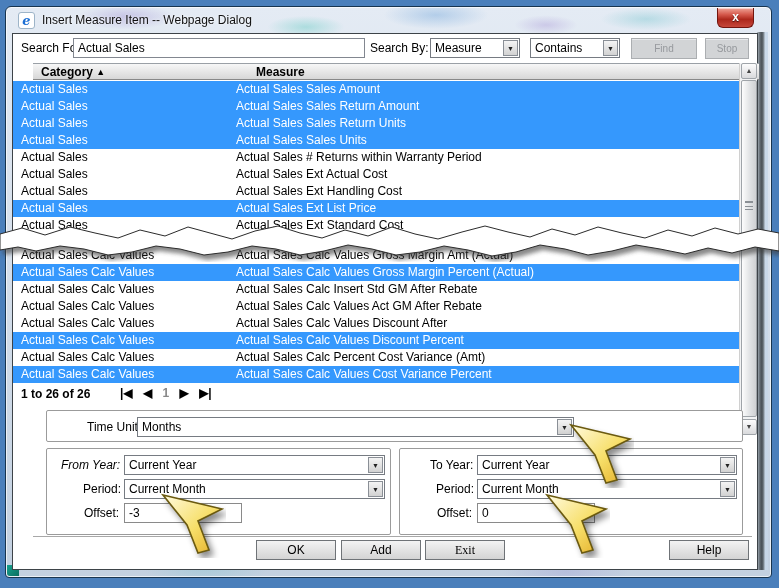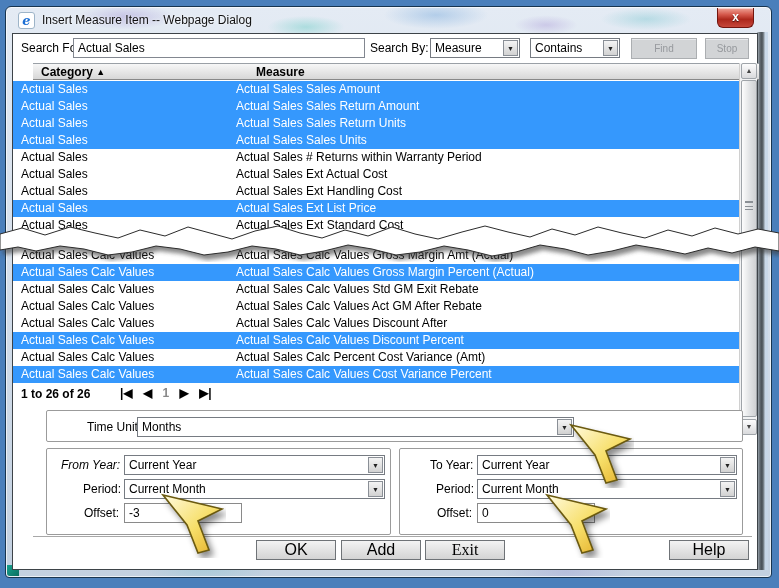--- a/index.html
+++ b/index.html
@@ -90,21 +90,21 @@
 
   
   .gbox { position:absolute; border:1px solid #9b9b9b; border-radius:2px; background:#fff; }
   .ginput { position:absolute; height:20px; border:1px solid #8a8a8a; font-size:12px;
     padding:1px 4px; color:#000; background:#fff; }
   .hr-line { position:absolute; left:20px; right:5px; top:502px; border-top:1px solid #a8a8a8; }
 
   
   .btn { position:absolute; top:506px; width:80px; height:20px;
     background:linear-gradient(#f3f3f3,#d4d4d4); border:1px solid #6f7377;
-    font-size:16px; text-align:center; line-height:18px; color:#000; cursor:pointer; }
+    font-size:12px; text-align:center; line-height:18px; color:#000; cursor:pointer; }
 
   
   .tear { position:absolute; left:0; top:222px; width:779px; height:40px; z-index:50; pointer-events:none; }
 
   
   .pointer { position:absolute; z-index:60; pointer-events:none; }
 </style>
 </head>
 <body>
 
@@ -177,21 +177,21 @@
         <div class="trow after-tear">
           <span class="c1">Actual Sales Calc Values</span>
           <span class="c2">Actual Sales Calc Values Gross Margin Amt (Actual)</span>
         </div>
         <div class="trow sel">
           <span class="c1">Actual Sales Calc Values</span>
           <span class="c2">Actual Sales Calc Values Gross Margin Percent (Actual)</span>
         </div>
         <div class="trow">
           <span class="c1">Actual Sales Calc Values</span>
-          <span class="c2">Actual Sales Calc Values Std GM Exit Rebate</span>
+          <span class="c2">Actual Sales Calc Insert Std GM After Rebate</span>
         </div>
         <div class="trow">
           <span class="c1">Actual Sales Calc Values</span>
           <span class="c2">Actual Sales Calc Values Act GM After Rebate</span>
         </div>
         <div class="trow">
           <span class="c1">Actual Sales Calc Values</span>
           <span class="c2">Actual Sales Calc Values Discount After</span>
         </div>
         <div class="trow sel">

